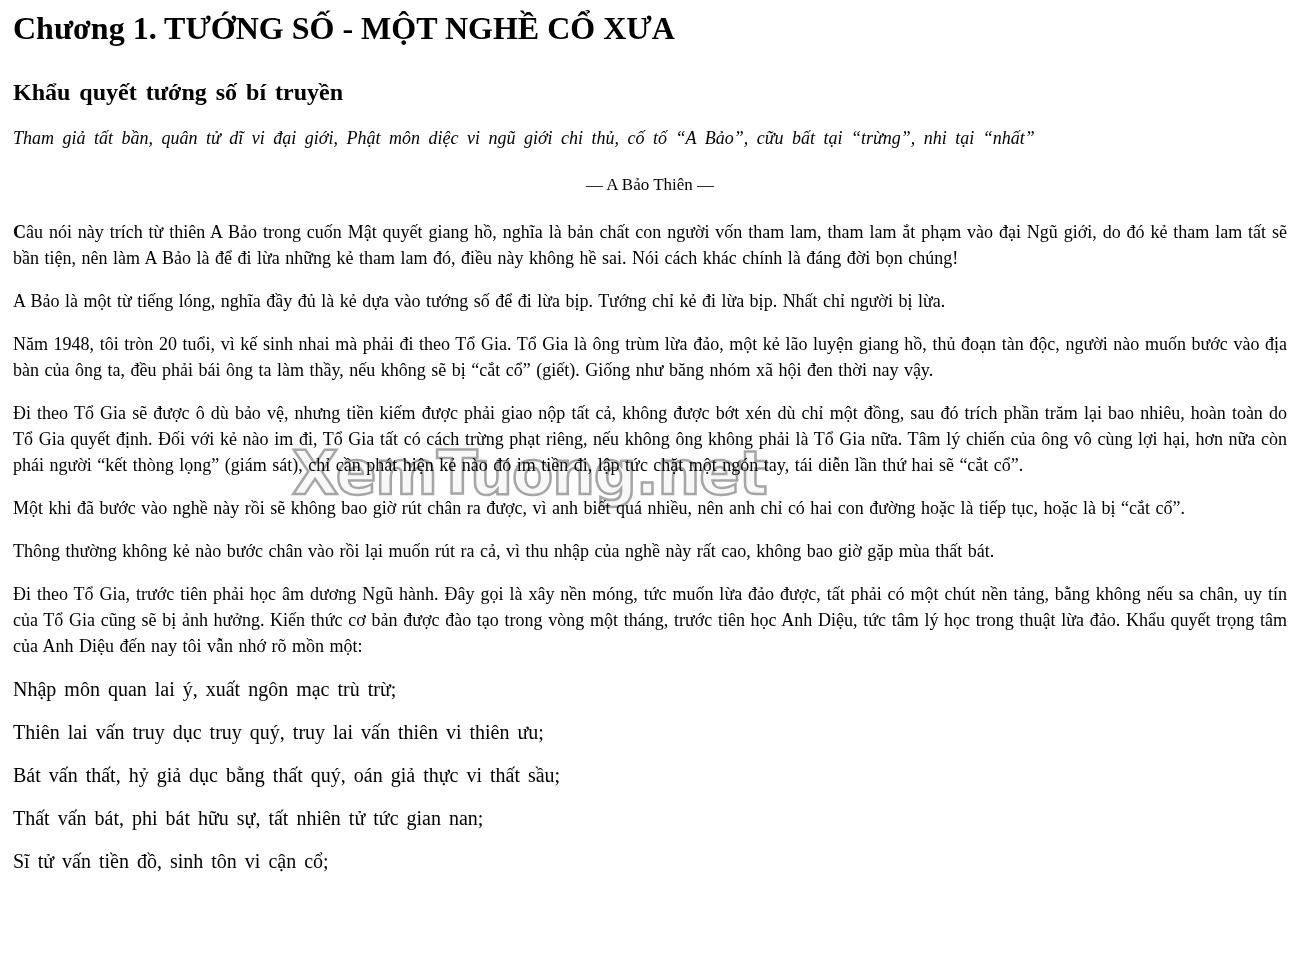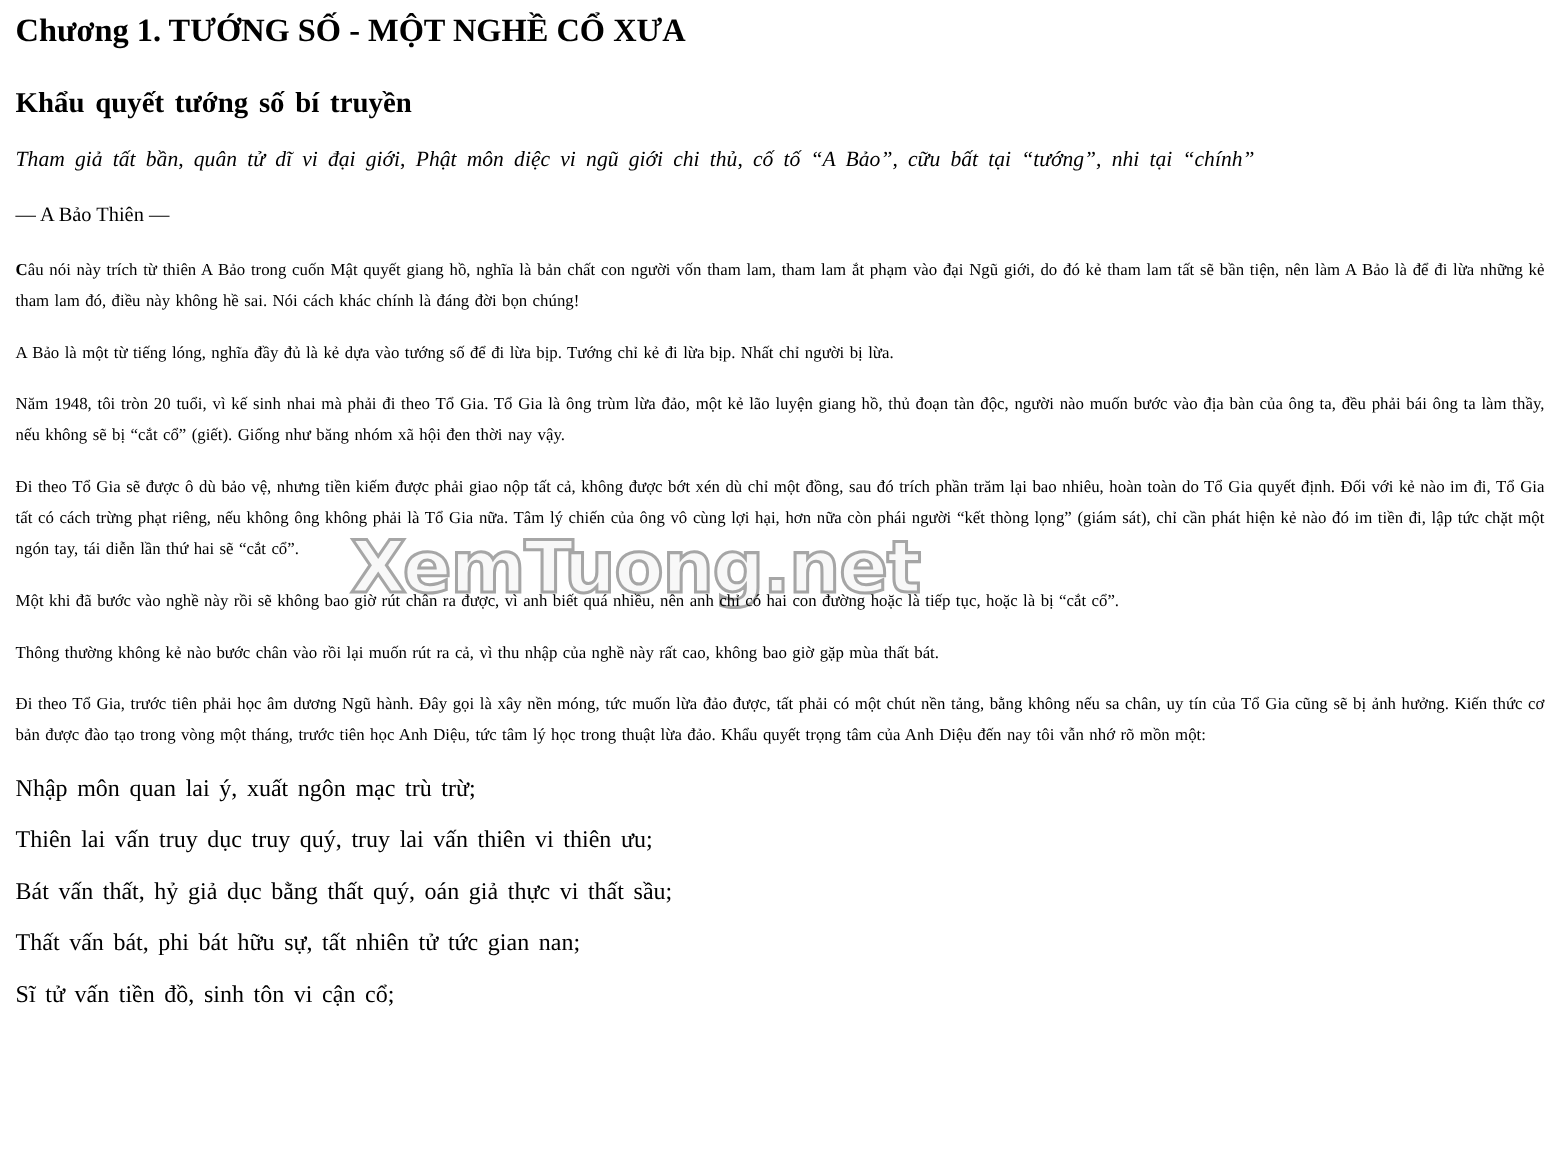--- a/index.html
+++ b/index.html
@@ -25,43 +25,44 @@
     font-family: "DejaVu Sans", sans-serif;
     font-weight: bold;
     font-size: 60px;
     letter-spacing: -1px;
     color: rgba(150,150,150,0.07);
     -webkit-text-stroke: 2.5px #a6a6a6;
     white-space: nowrap;
     pointer-events: none;
   }
   h1.title {
-    font-size: 27px;
+    font-size: 32px;
     font-weight: bold;
     margin: 0 0 32px 0;
     letter-spacing: 0;
   }
   .subtitle {
     font-size: 24px;
     font-weight: bold;
     margin: 0 0 22px 0;
     word-spacing: 3px;
   }
   .epigraph {
     font-size: 18px;
     font-style: italic;
     margin: 0 0 26px 0;
     word-spacing: 4px;
   }
   .epigraph-author {
     font-size: 17px;
     margin: 0 0 24px 0;
+    text-align: center;
   }
   p.body-par {
-    font-size: 14px;
+    font-size: 18px;
     line-height: 26px;
     margin: 0 0 17px 0;
     text-align: justify;
     word-spacing: 1px;
   }
   p.verse-line {
     font-size: 20px;
     line-height: 26px;
     margin: 0 0 17px 0;
     text-align: left;
@@ -75,21 +76,21 @@
 <div class="page">
 
   <div class="watermark">XemTuong.net</div>
 
   <div class="content">
 
     <h1 class="title">Chương 1. TƯỚNG SỐ - MỘT NGHỀ CỔ XƯA</h1>
 
     <div class="subtitle">Khẩu quyết tướng số bí truyền</div>
 
-    <div class="epigraph">Tham giả tất bần, quân tử dĩ vi đại giới, Phật môn diệc vi ngũ giới chi thủ, cố tố “A Bảo”, cữu bất tại “tướng”, nhi tại “chính”</div>
+    <div class="epigraph">Tham giả tất bần, quân tử dĩ vi đại giới, Phật môn diệc vi ngũ giới chi thủ, cố tố “A Bảo”, cữu bất tại “trừng”, nhi tại “nhất”</div>
 
     <div class="epigraph-author">— A Bảo Thiên —</div>
 
     <p class="body-par"><span class="lead-cap">C</span><span>âu nói này trích từ thiên A Bảo trong cuốn Mật quyết giang hồ, nghĩa là bản chất con người vốn tham lam, tham lam ắt phạm vào đại Ngũ giới, do đó kẻ tham lam tất sẽ bần tiện, nên làm A Bảo là để đi lừa những kẻ tham lam đó, điều này không hề sai. Nói cách khác chính là đáng đời bọn chúng!</span></p>
 
     <p class="body-par"><span>A Bảo là một từ tiếng lóng, nghĩa đầy đủ là kẻ dựa vào tướng số để đi lừa bịp. Tướng chỉ kẻ đi lừa bịp. Nhất chỉ người bị lừa.</span></p>
 
     <p class="body-par"><span>Năm 1948, tôi tròn 20 tuổi, vì kế sinh nhai mà phải đi theo Tổ Gia. Tổ Gia là ông trùm lừa đảo, một kẻ lão luyện giang hồ, thủ đoạn tàn độc, người nào muốn bước vào địa bàn của ông ta, đều phải bái ông ta làm thầy, nếu không sẽ bị “cắt cổ” (giết). Giống như băng nhóm xã hội đen thời nay vậy.</span></p>
 
     <p class="body-par"><span>Đi theo Tổ Gia sẽ được ô dù bảo vệ, nhưng tiền kiếm được phải giao nộp tất cả, không được bớt xén dù chỉ một đồng, sau đó trích phần trăm lại bao nhiêu, hoàn toàn do Tổ Gia quyết định. Đối với kẻ nào im đi, Tổ Gia tất có cách trừng phạt riêng, nếu không ông không phải là Tổ Gia nữa. Tâm lý chiến của ông vô cùng lợi hại, hơn nữa còn phái người “kết thòng lọng” (giám sát), chỉ cần phát hiện kẻ nào đó im tiền đi, lập tức chặt một ngón tay, tái diễn lần thứ hai sẽ “cắt cổ”.</span></p>

